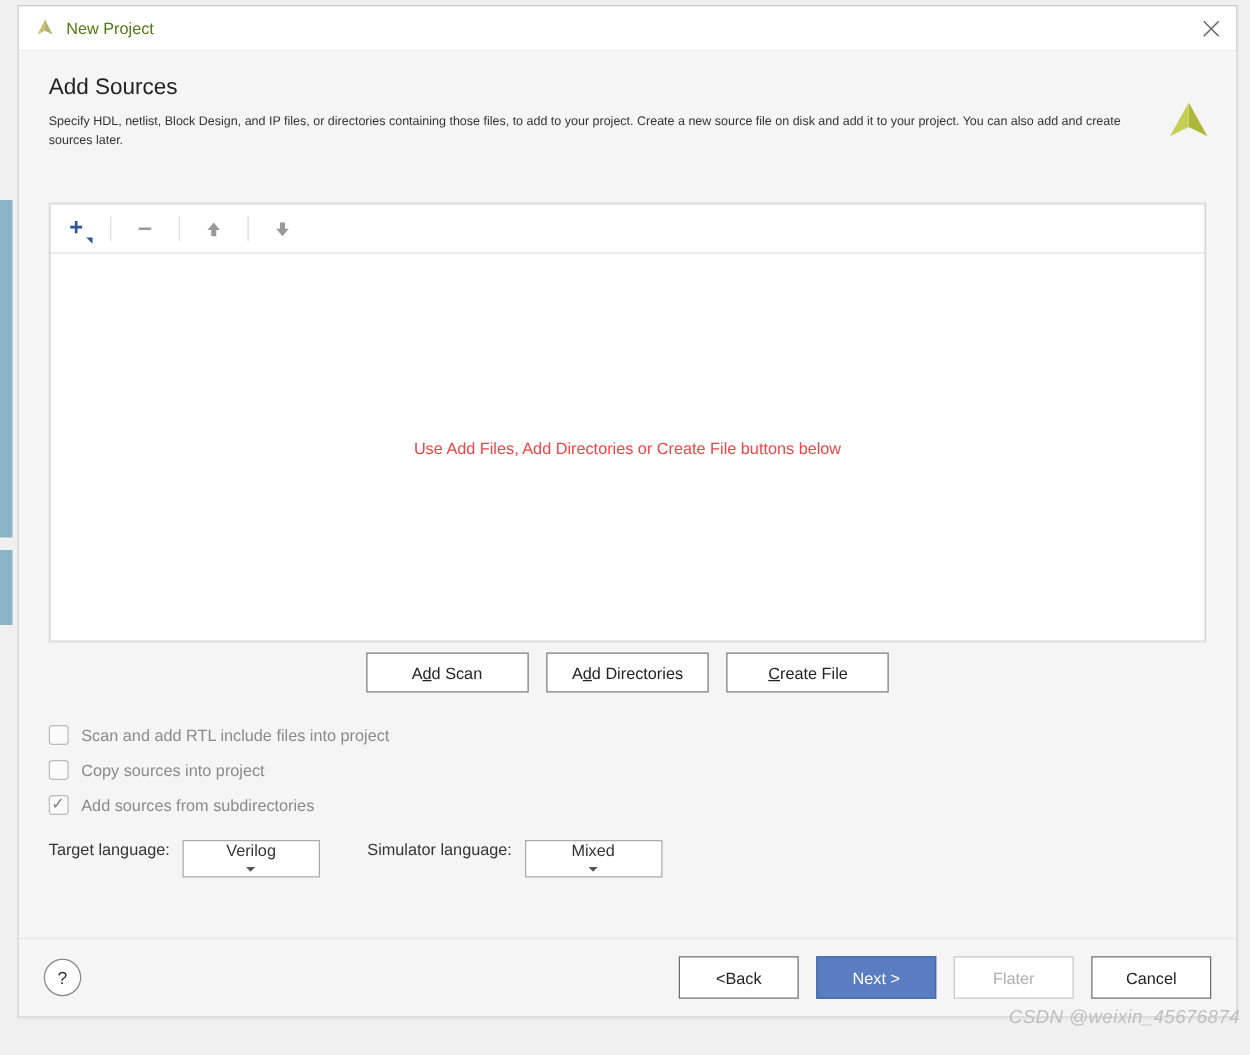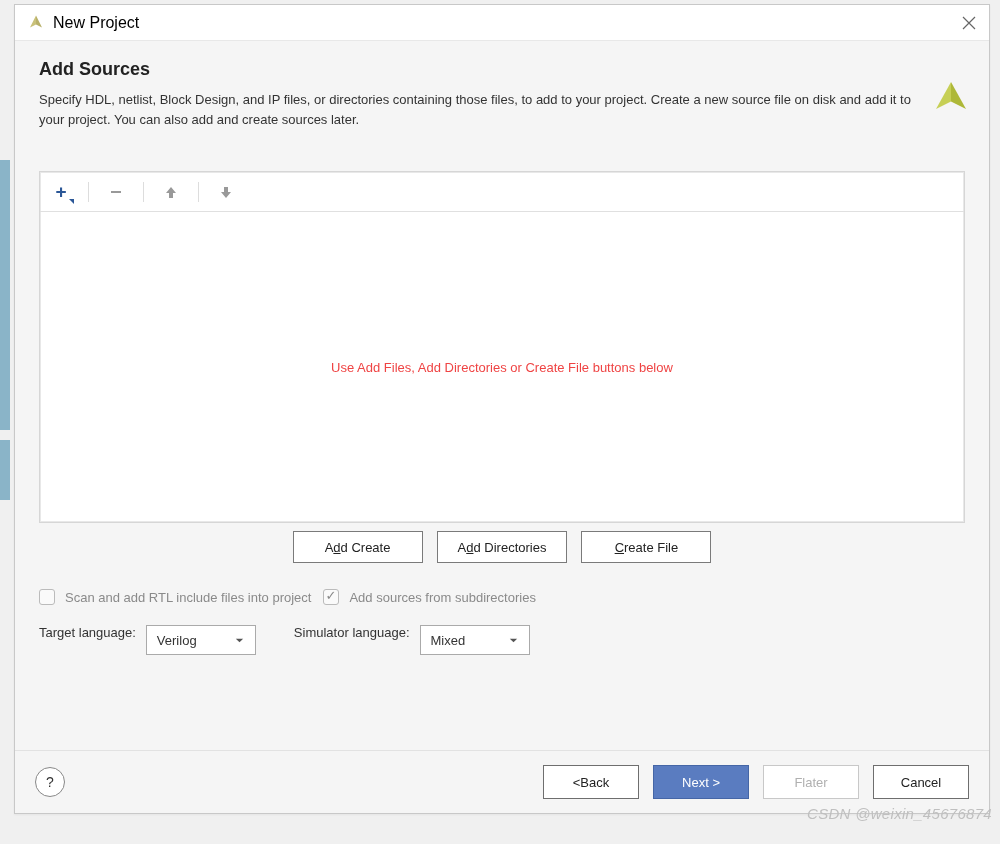--- a/index.html
+++ b/index.html
@@ -23,34 +23,34 @@
       box-shadow: 0 1px 2px rgba(0,0,0,.05);
       display: flex; flex-direction: column;
     }
     .titlebar {
       height: 36px;
       display: flex; align-items: center;
       padding: 0 12px;
       border-bottom: 1px solid #e8e8e8;
     }
     .titlebar .app-logo { width: 18px; height: 18px; margin-right: 8px; }
-    .titlebar .title { color: #000000; font-size: 16px; }
+    .titlebar .title { color: #4d7c0f; font-size: 13px; }
     .titlebar .spacer { flex:1; }
     .close-x { width:16px; height:16px; color:#666; cursor:pointer; }
     .content {
       flex:1;
       background: #f5f5f5;
       padding: 18px 24px 16px 24px;
       display: flex; flex-direction: column;
       position: relative;
     }
     .hdr-row { display:flex; align-items:flex-start; gap:16px; }
     .hdr-txt { flex:1; }
-    .hdr-txt h1 { font-size: 18px; font-weight: 700; color:#222; margin-bottom: 10px; }
-    .hdr-txt p { font-size: 13px; color:#333; line-height: 1.5; max-width: 880px; }
+    .hdr-txt h1 { font-size: 18px; font-weight: 400; color:#222; margin-bottom: 10px; }
+    .hdr-txt p { font-size: 10px; color:#333; line-height: 1.5; max-width: 880px; }
     .hdr-logo { width:36px; height:36px; margin-top: 20px; margin-right: -4px; }
     .files-panel {
       margin-top: 42px;
       border: 1px solid #d6d6d6;
       background: #fff;
       display:flex; flex-direction:column;
       box-shadow: inset 0 0 0 1px #e8e8e8;
     }
     .toolbar {
       height: 40px;
@@ -79,21 +79,21 @@
       border: 1px solid #7a7a7a;
       font-size: 13px;
       color:#222;
       display:flex; align-items:center; justify-content:center;
       cursor:pointer;
       min-width: 130px;
     }
     .btn .u { text-decoration: underline; }
     .options {
       margin-top: 26px;
-      display:flex; flex-direction:row; gap:12px;
+      display:flex; flex-direction:column; gap:12px;
       color:#8a8a8a;
     }
     .opt { display:flex; align-items:center; gap:10px; font-size:13px; }
     .opt input[type=checkbox] {
       width:16px; height:16px;
       appearance:none;
       border:1.5px solid #bbb; border-radius:3px;
       background:#fafafa;
       position:relative;
     }
@@ -104,20 +104,21 @@
     .lang-row { display:flex; gap:10px; margin-top: 20px; color:#333; }
     .lang-row label { font-size:13px; }
     .select {
       height: 30px;
       border:1px solid #aaa;
       background:#fff;
       display:flex; align-items:center; justify-content:space-between;
       padding: 0 10px;
       min-width: 110px; font-size:13px;
       cursor:pointer;
+      flex-direction:column;
     }
     .select .chev { color:#555; }
     .footer {
       border-top: 1px solid #e2e2e2;
       padding: 14px 20px;
       display:flex; align-items:center; gap:14px;
       background:#f5f5f5;
     }
     .help-btn {
       width:30px; height:30px; border:1px solid #888; border-radius:50%;
@@ -194,40 +195,44 @@
             </svg>
           </div>
       </div>
       <div class="empty-area">Use Add Files, Add Directories or Create File buttons below</div>
     </div>
 
     <div class="file-btn-row">
       <div class="btn">
           <span>A</span>
           <span class="u">d</span>
-          <span>d Create</span>
+          <span>d Scan</span>
         </div>
       <div class="btn">
           <span>A</span>
           <span class="u">d</span>
           <span>d Directories</span>
         </div>
       <div class="btn">
           <span></span>
           <span class="u">C</span>
           <span>reate File</span>
         </div>
     </div>
 
     <div class="options">
       <label class="opt">
           <input type="checkbox" style="">
           <span><span>Scan and add RTL </span><span class="u">i</span><span>nclude files into project</span></span>
         </label>
       <label class="opt">
+          <input type="checkbox" style="">
+          <span><span>Copy </span><span class="u">s</span><span>ources into project</span></span>
+        </label>
+      <label class="opt">
           <input type="checkbox" checked="" style="">
           <span><span>Add so</span><span class="u">u</span><span>rces from subdirectories</span></span>
         </label>
     </div>
 
     <div class="lang-row">
       <label>Target language:</label>
       <div class="select">
         <span>Verilog</span>
         <svg class="chev" width="11" height="11" viewBox="0 0 12 12">

